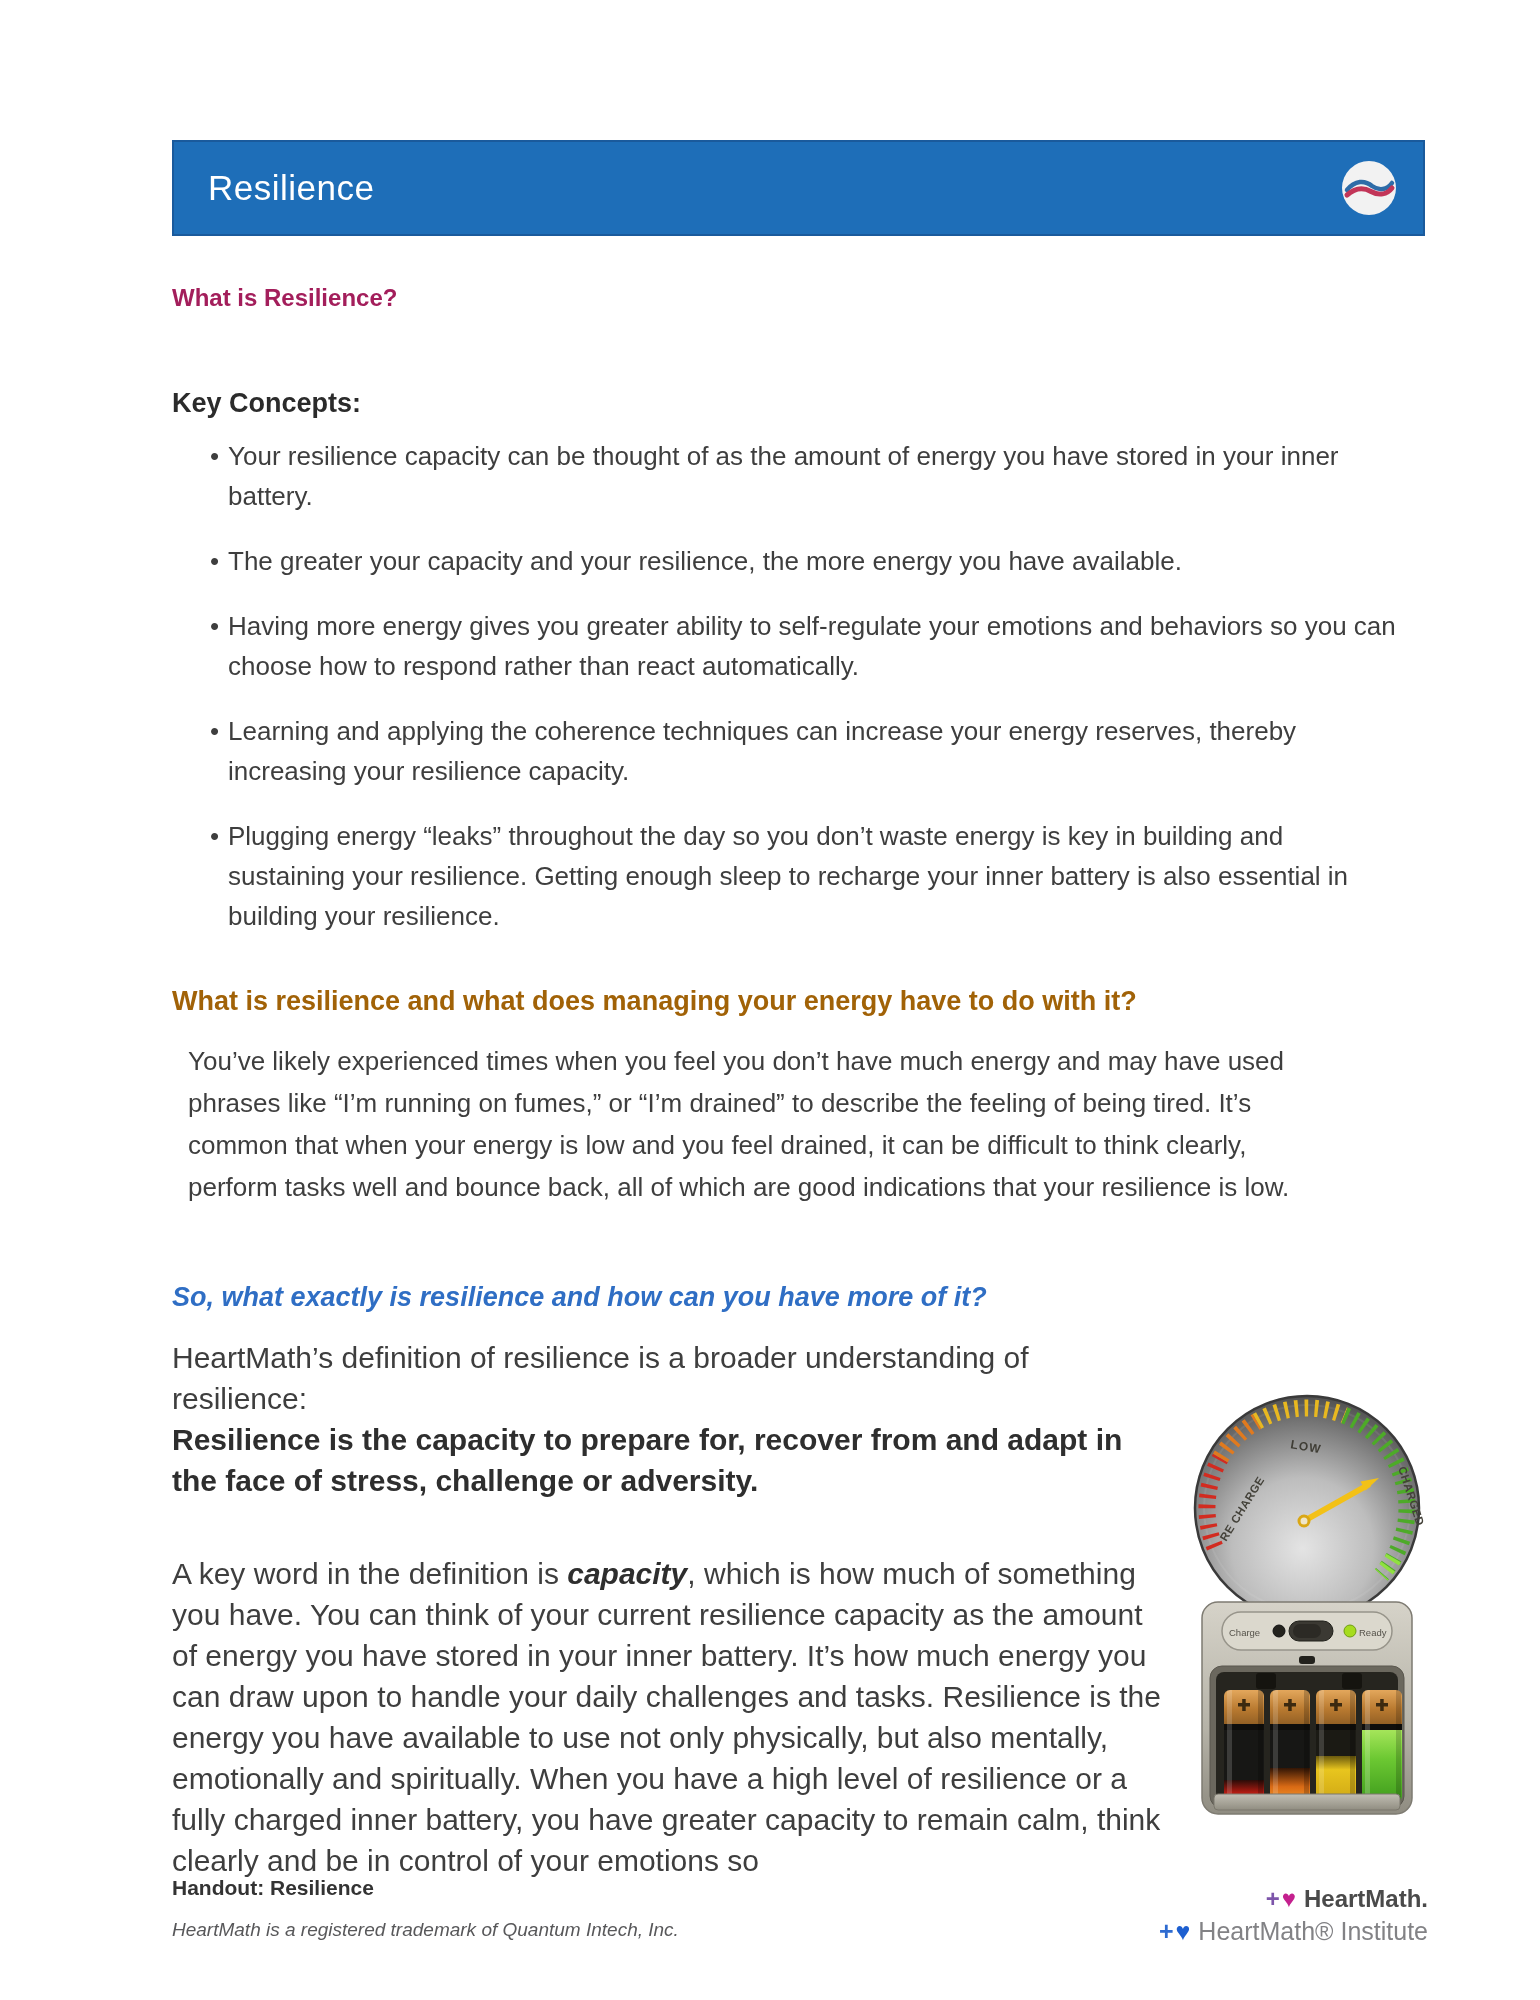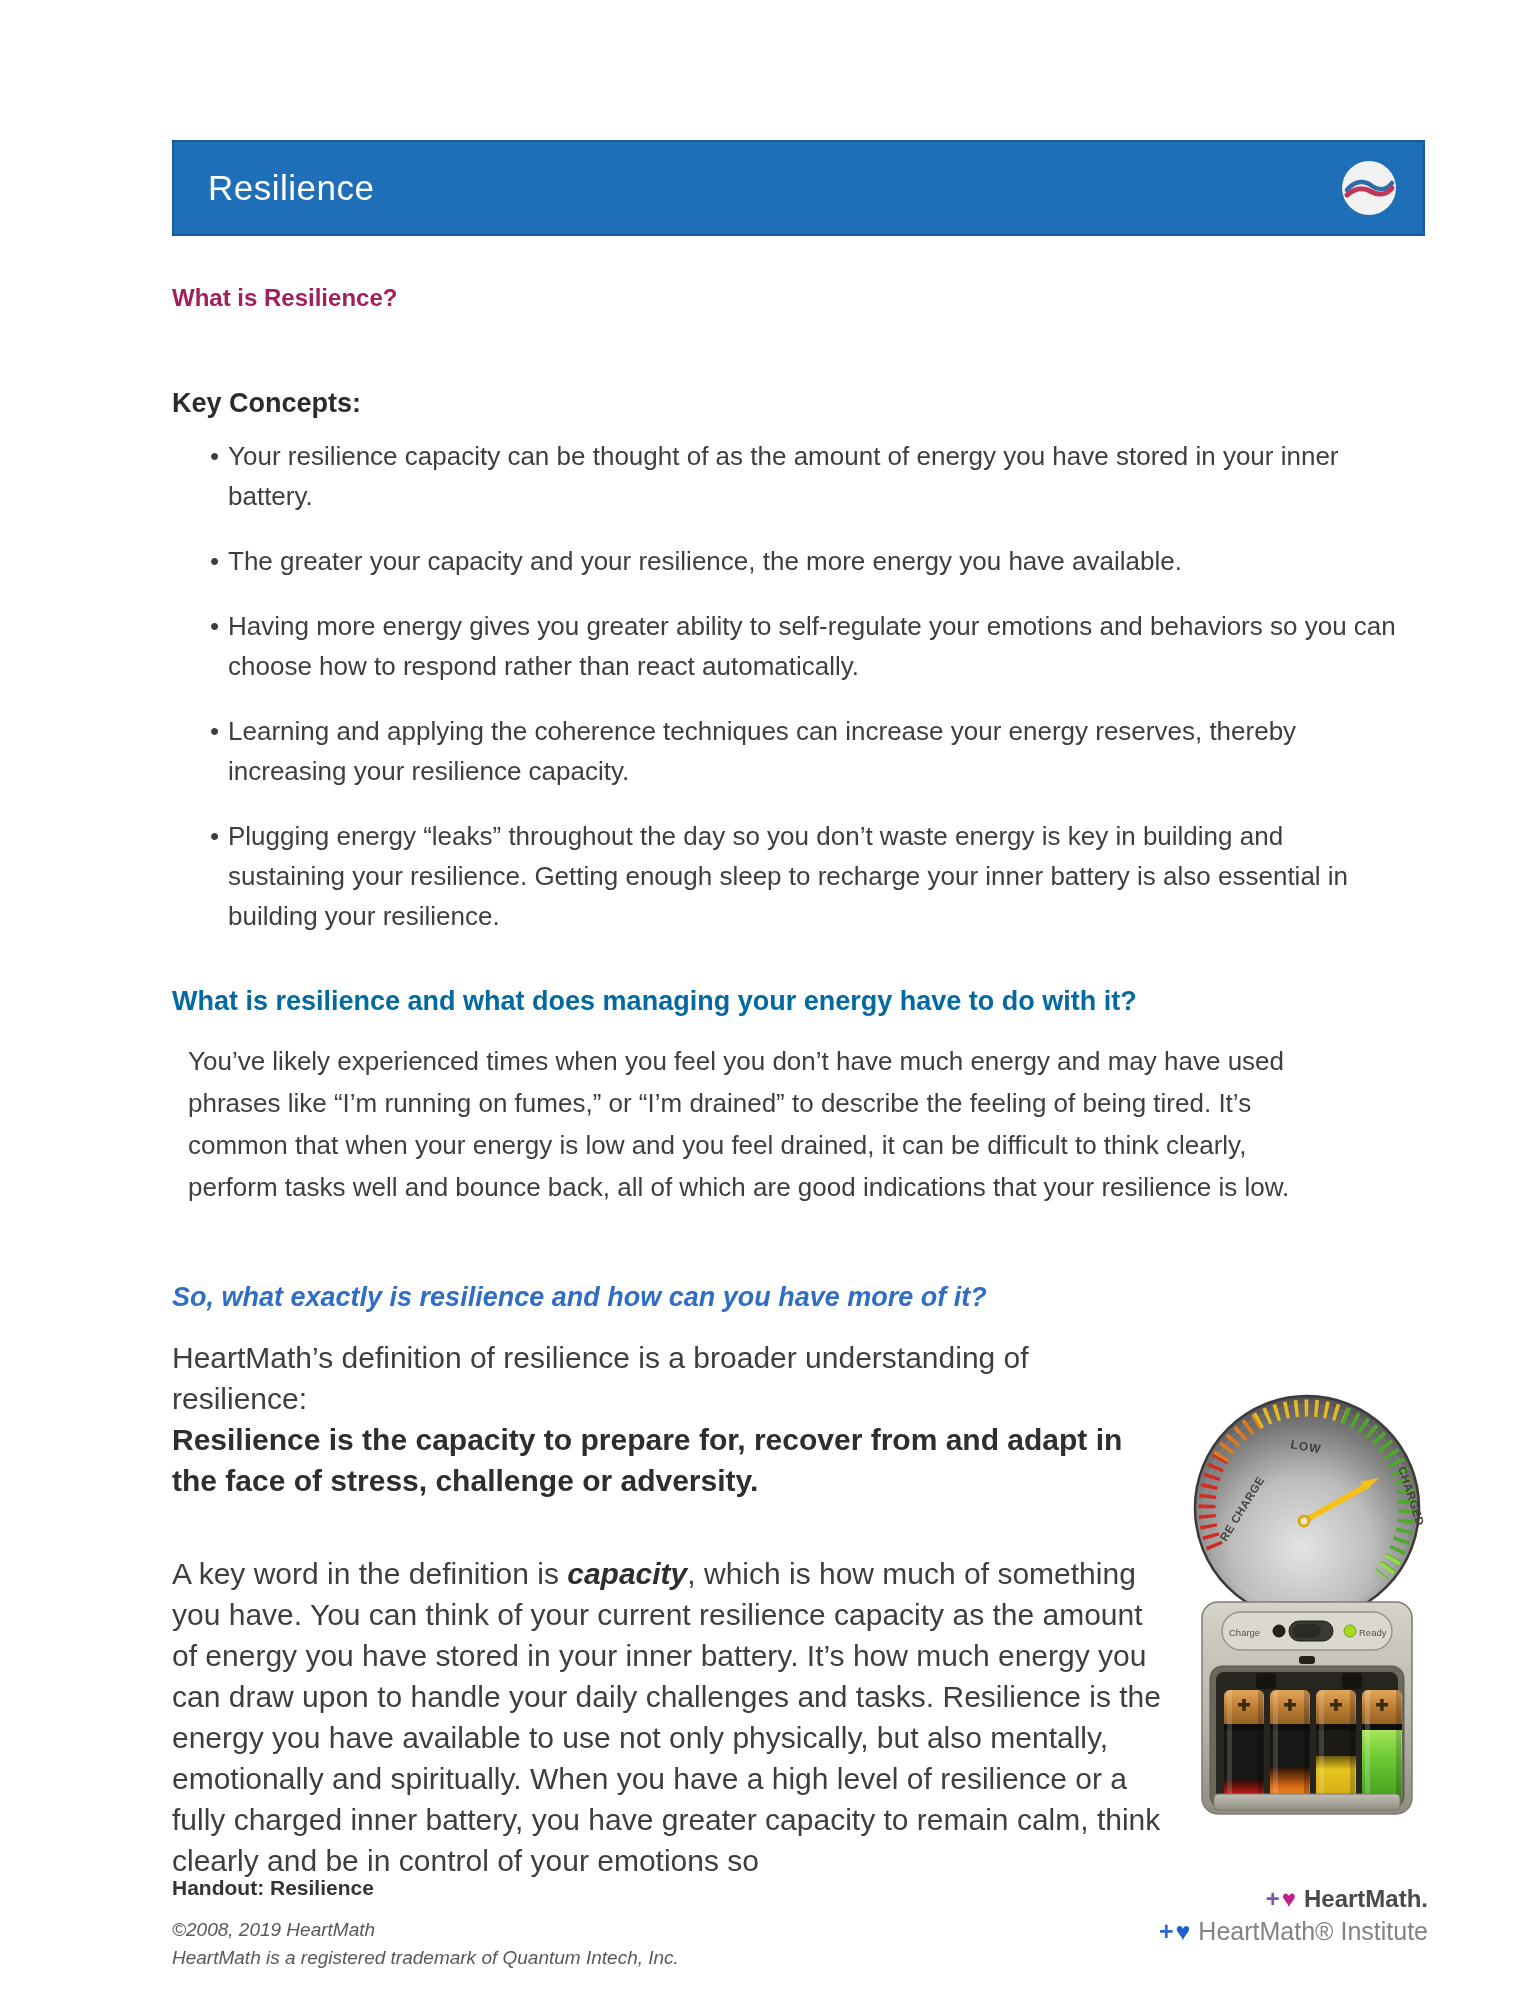--- a/index.html
+++ b/index.html
@@ -17,21 +17,21 @@
   
   .main-heading{position:absolute;left:172px;top:284px;font-size:24px;font-weight:bold;color:#a31e5b;}
   .key-concepts{position:absolute;left:172px;top:388px;font-size:27px;font-weight:bold;color:#2b2b2b;}
 
   
   .bullets{position:absolute;left:172px;top:436px;width:1225px;margin:0;padding:0;list-style:none;}
   .bullets li{position:relative;padding-left:56px;margin:0 0 25px 0;font-size:26px;line-height:40px;color:#3e3e3e;}
   .bullets li::before{content:"•";position:absolute;left:38px;top:0;color:#3e3e3e;}
 
   
-  .section-heading{position:absolute;left:172px;top:986px;width:1253px;font-size:27px;font-weight:bold;color:#0369a1;}
+  .section-heading{position:absolute;left:172px;top:986px;width:1253px;font-size:27px;font-weight:bold;color:#a16207;}
   .para1{position:absolute;left:188px;top:1040px;width:1135px;font-size:26px;line-height:42px;margin:0;}
   .question{position:absolute;left:172px;top:1282px;width:1100px;font-size:27px;font-weight:bold;font-style:italic;color:#2f6ec4;}
 
   .lower{position:absolute;left:172px;top:1337px;width:992px;}
   .lower p{margin:0;font-size:30px;line-height:41px;}
   .def-intro{color:#3e3e3e;}
   .def-bold{font-weight:bold;color:#2e2e2e;}
   .capacity-para{margin-top:52px !important;}
   .capacity-word{font-weight:bold;font-style:italic;color:#2e2e2e;}
 
@@ -228,21 +228,20 @@
           <rect x="214" y="300" width="5" height="112" fill="#000000" opacity="0.18"></rect>
         </g>
 
         <rect x="32" y="404" width="186" height="16" rx="4" fill="url(#trayg)" stroke="#7a776c" stroke-width="1"></rect>
       </g>
     </svg>
   </div>
 
   <div class="footer-left">
     <div class="footer-handout">Handout: Resilience</div>
-    <div class="footer-copy">©2008, 2019 HeartMath</div>
     <div class="footer-tm">HeartMath is a registered trademark of Quantum Intech, Inc.</div>
   </div>
 
   <div class="footer-right">
     <div class="logo-row first">
       <span class="logo-plus1">+</span><span class="logo-heart1">♥</span><span>HeartMath.</span>
     </div>
     <div class="logo-row second">
       <span class="logo-plus2">+</span><span class="logo-heart2">♥</span><span>HeartMath® Institute</span>
     </div>

